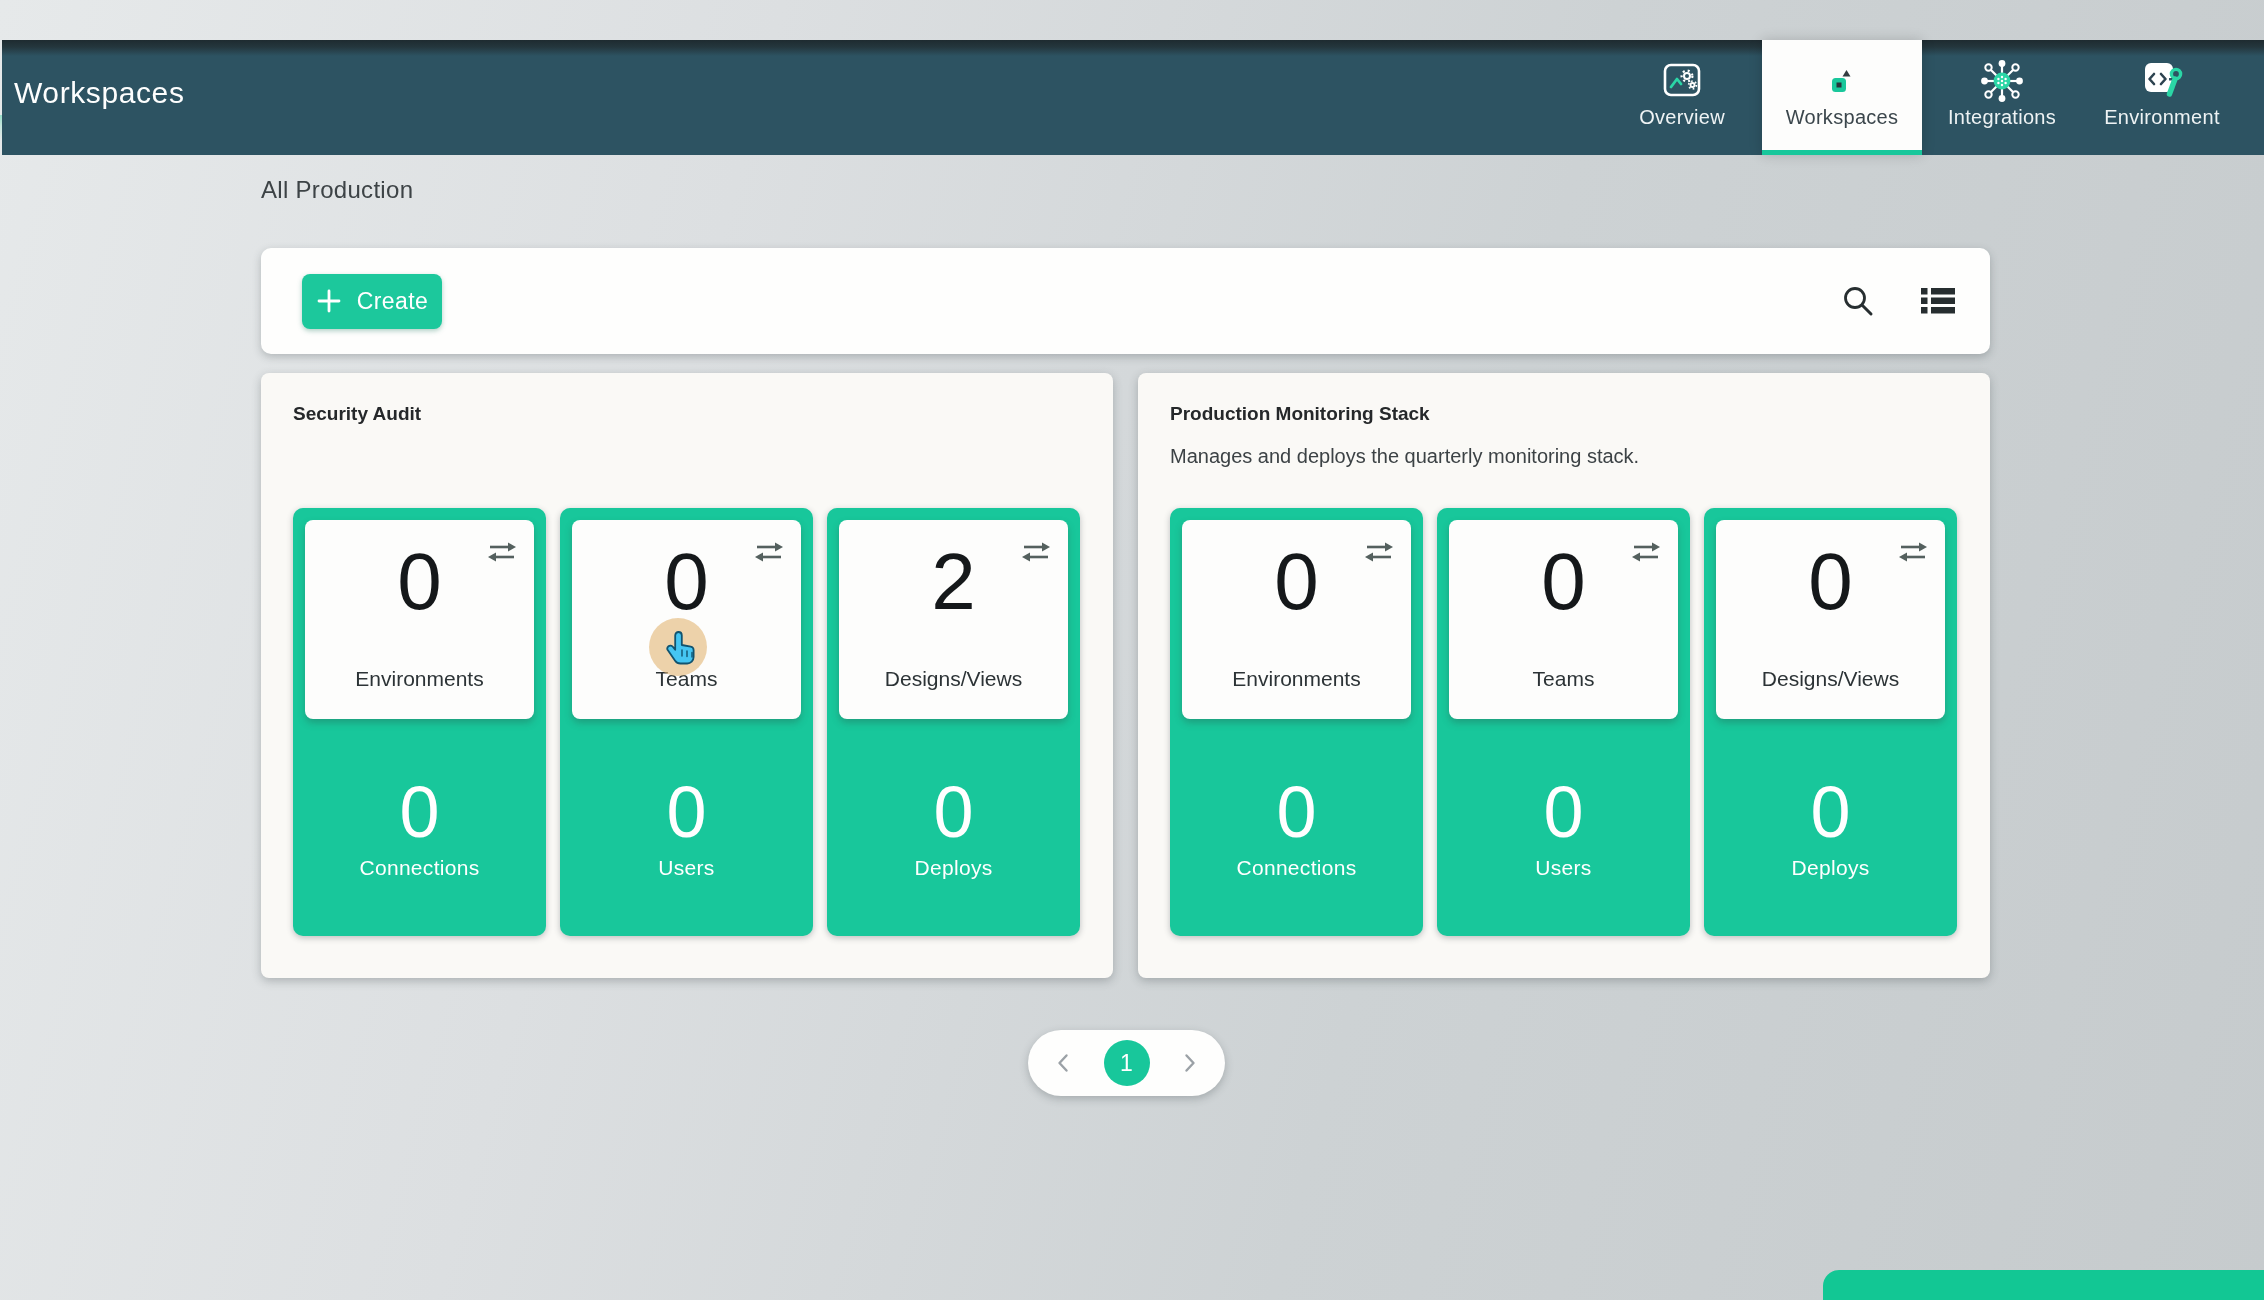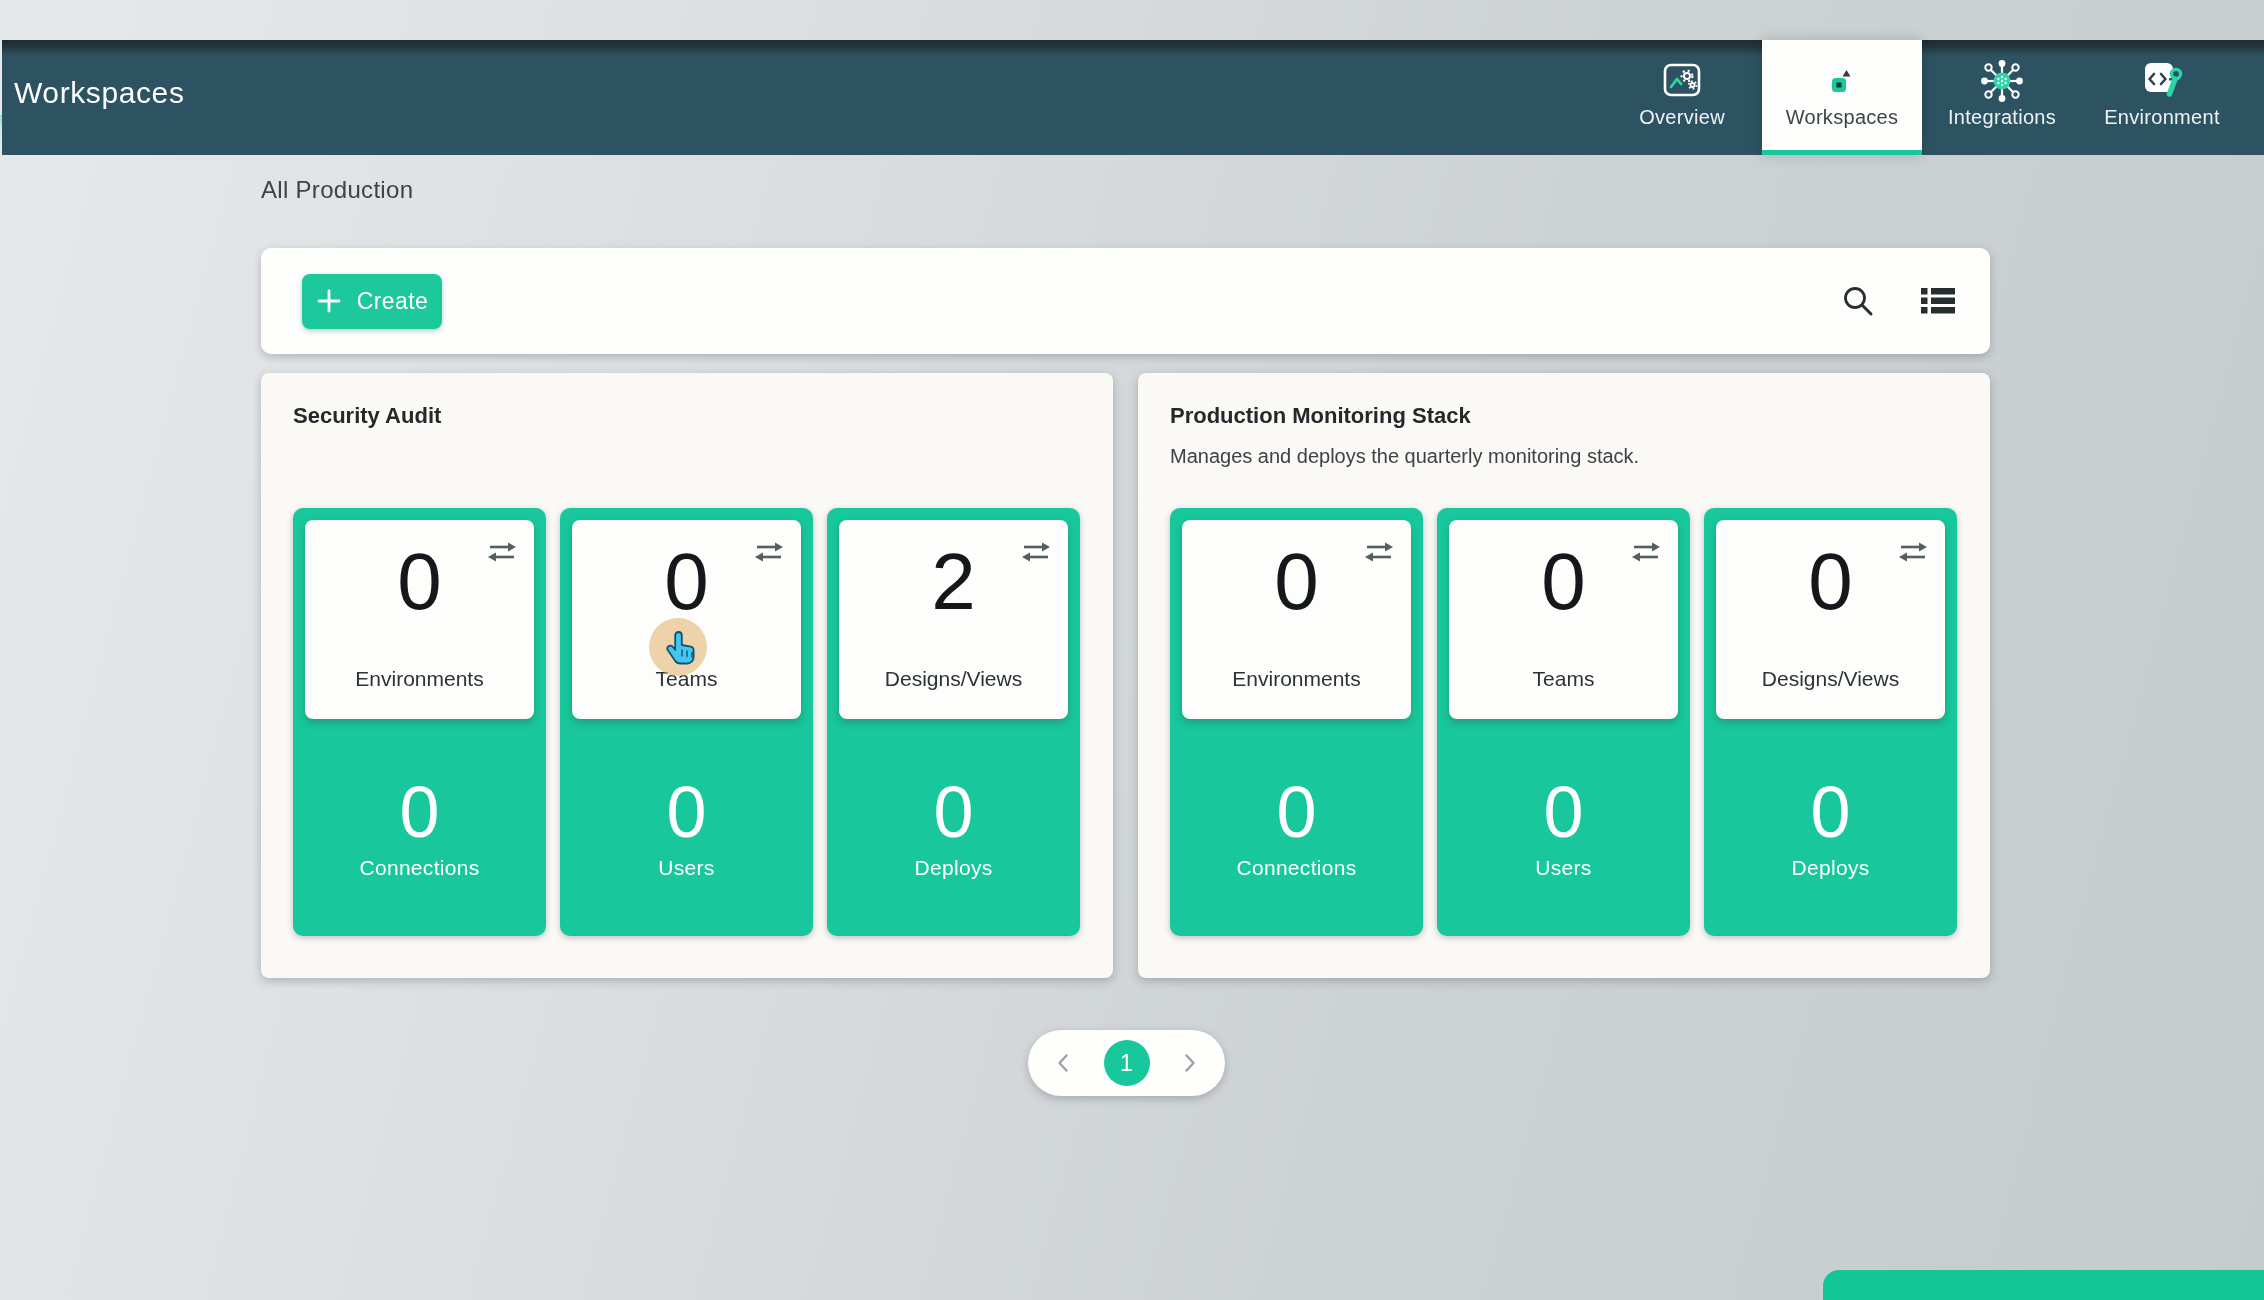--- a/index.html
+++ b/index.html
@@ -34,21 +34,21 @@
               display:flex;align-items:center;justify-content:center;gap:15px;cursor:pointer;
               box-shadow:0 2px 5px rgba(30,120,95,.35);}
   .create-btn .create-label{color:#fff;font-size:23px;font-weight:500;letter-spacing:.4px;}
   .toolbar-icons{margin-left:auto;margin-right:30px;display:flex;align-items:center;gap:36px;}
   .icon-btn{background:none;border:none;padding:4px;cursor:pointer;display:flex;}
 
   
   .cards{position:absolute;left:261px;top:373px;display:flex;gap:25px;}
   .ws-card{width:852px;height:605px;background:#faf9f6;border-radius:8px;
            box-shadow:0 3px 10px rgba(55,65,70,.30);position:relative;}
-  .ws-title{position:absolute;left:32px;top:30px;font-size:22px;font-weight:600;color:#25282a;}
+  .ws-title{position:absolute;left:32px;top:30px;font-size:19px;font-weight:600;color:#25282a;}
   .ws-desc{position:absolute;left:32px;top:72px;font-size:20px;color:#3c4245;}
   .tiles{position:absolute;left:32px;top:135px;display:flex;gap:14px;}
   .tile{width:253px;height:428px;background:#18c79b;border-radius:10px;position:relative;
         box-shadow:0 2px 6px rgba(50,60,65,.30);cursor:pointer;}
   .tile-card{position:absolute;left:12px;top:12px;width:229px;height:199px;background:#fdfdfc;
              border-radius:8px;box-shadow:0 4px 7px rgba(40,90,75,.35);}
   .swap{position:absolute;top:20px;right:16px;}
   .tile-top-value{text-align:center;margin-top:22px;font-size:80px;line-height:1;color:#15181a;}
   .tile-top-label{position:absolute;bottom:28px;left:0;width:100%;text-align:center;font-size:21px;color:#2c3336;}
   .tile-bottom{position:absolute;left:0;top:211px;width:100%;height:217px;display:flex;

